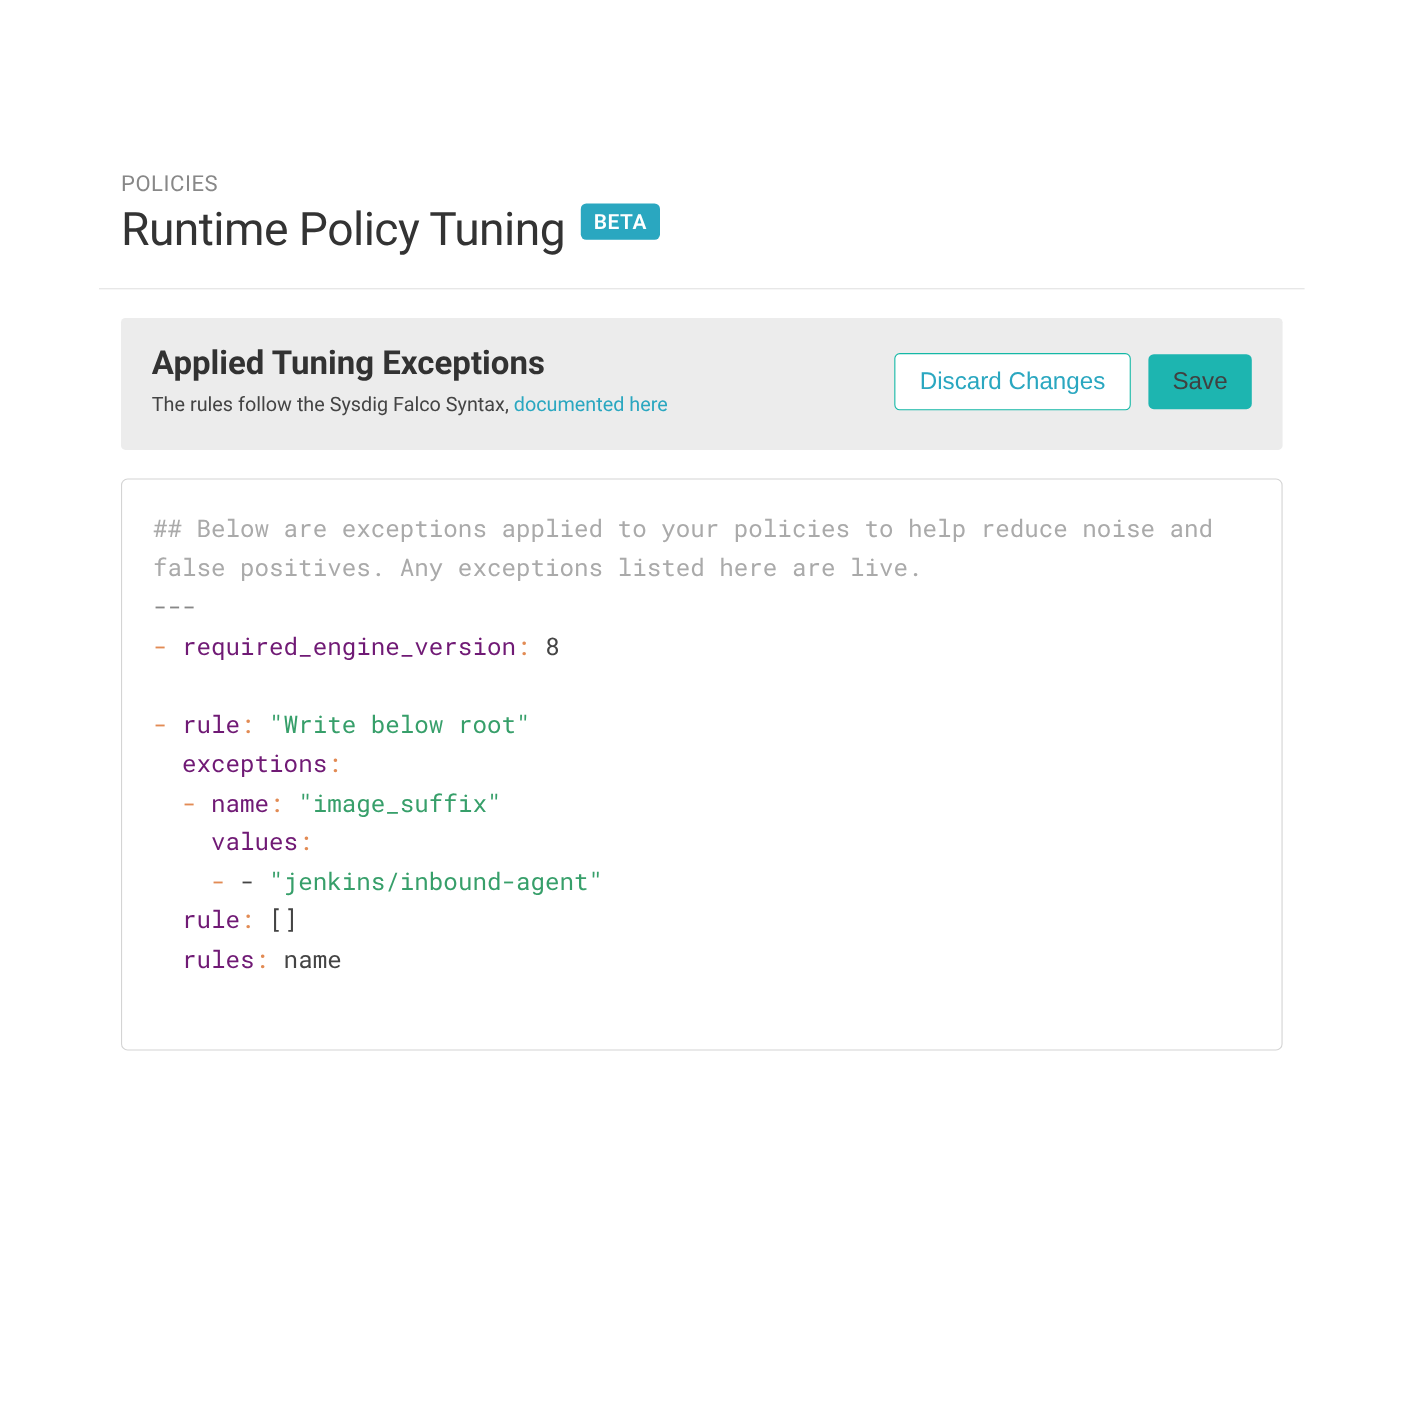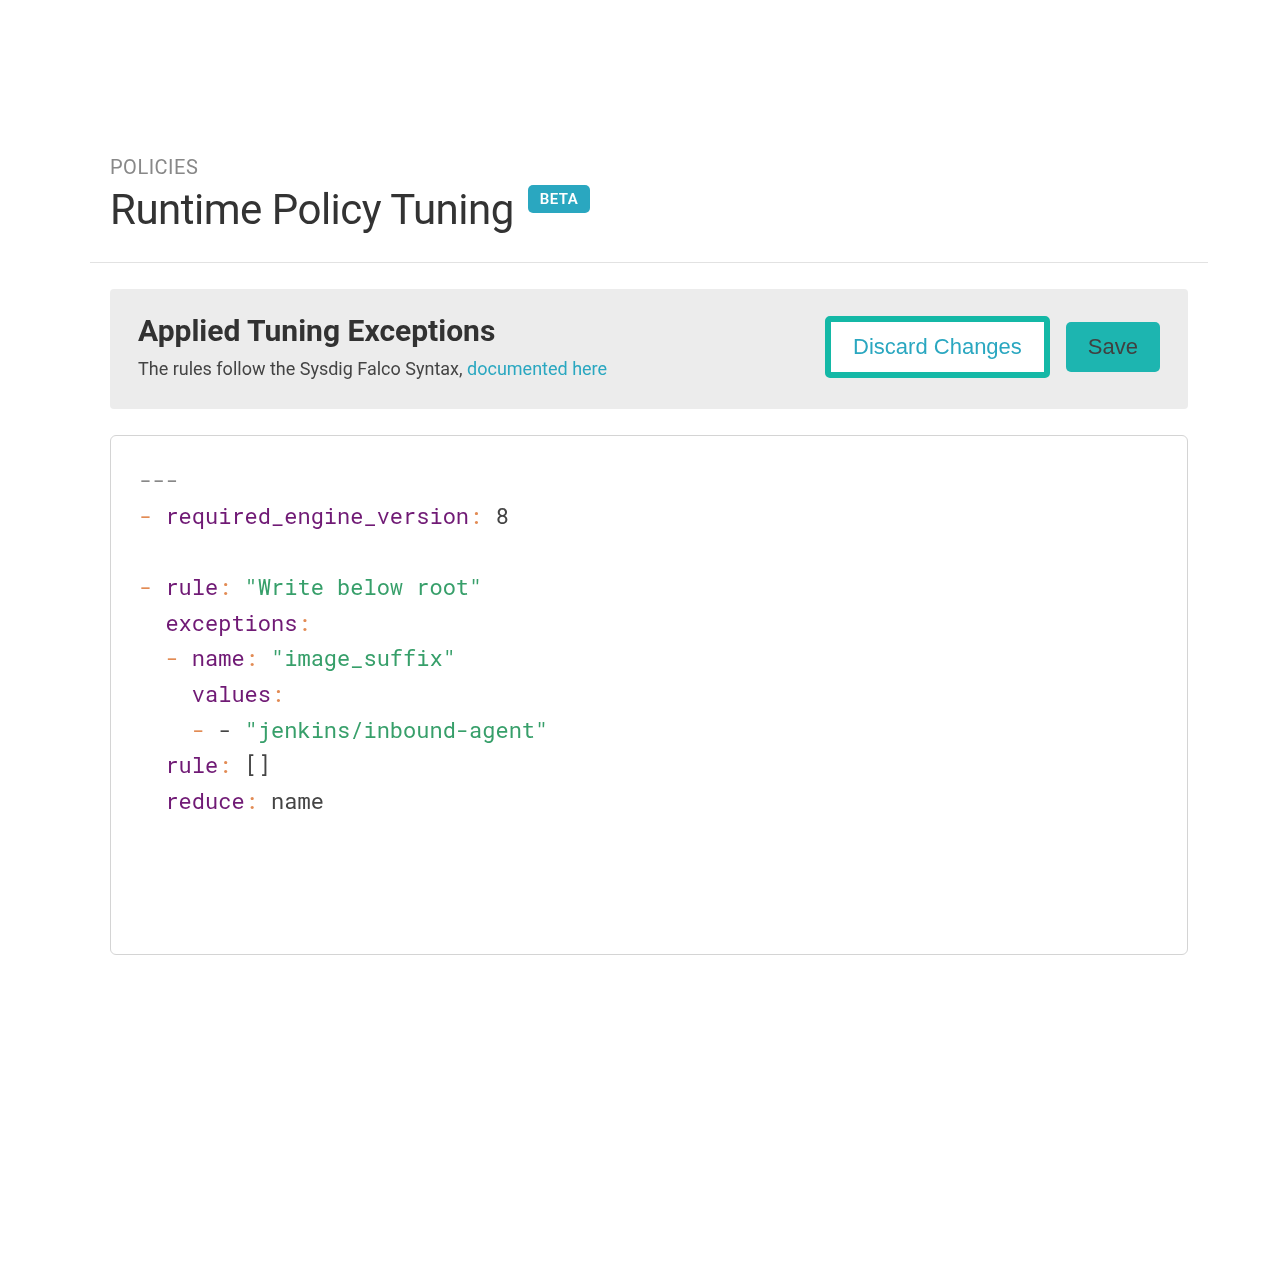--- a/index.html
+++ b/index.html
@@ -1,18 +1,18 @@
 <!DOCTYPE html>
 <html><head>
 <meta charset="utf-8">
 <style>
   * { box-sizing: border-box; margin: 0; padding: 0; }
   html, body { width: 1280px; height: 1280px; background: #fff; font-family: -apple-system, BlinkMacSystemFont, "Segoe UI", Roboto, "Helvetica Neue", Arial, sans-serif; }
   .page {
-    padding: 155px 72px 0 90px;
+    padding: 155px 94px 0 90px;
   }
   .breadcrumb {
     font-size: 20px;
     color: #888;
     letter-spacing: 0.5px;
     margin-bottom: 6px;
     margin-left: 20px;
   }
   .title-row {
     display: flex;
@@ -23,21 +23,21 @@
   }
   .page-title {
     font-size: 42px;
     font-weight: 400;
     color: #333;
     letter-spacing: -0.5px;
   }
   .beta-badge {
     background: #2aa7c0;
     color: #fff;
-    font-size: 15px;
+    font-size: 19px;
     font-weight: 600;
     padding: 5px 12px;
     border-radius: 5px;
     letter-spacing: 0.5px;
   }
   .divider {
     border: none;
     border-top: 1px solid #e2e2e2;
     margin-bottom: 26px;
   }
@@ -76,21 +76,21 @@
     font-size: 22px;
     padding: 12px 22px;
     border-radius: 5px;
     cursor: pointer;
     border: 1px solid transparent;
     font-weight: 400;
   }
   .btn-secondary {
     background: #fff;
     color: #2aa7c0;
-    border: 6px solid #14b8a6;
+    border: 1px solid #14b8a6;
   }
   .btn-primary {
     background: #1db5b0;
     color: #404040;
     border: none;
     font-weight: 500;
   }
   .code-box {
     margin: 0 20px;
     border: 1px solid #d4d4d4;
@@ -132,24 +132,25 @@
         <span>The rules follow the Sysdig Falco Syntax, </span><a href="#">documented here</a>
       </div>
     </div>
     <div class="panel-actions">
       <button class="btn btn-secondary">Discard Changes</button>
       <button class="btn btn-primary">Save</button>
     </div>
   </div>
 
   <div class="code-box">
+    <div class="line"><span class="c-comment">## Below are exceptions applied to your policies to help reduce noise and false positives. Any exceptions listed here are live.</span></div>
     <div class="line"><span class="c-docsep">---</span></div>
     <div class="line"><span class="c-dash">-</span><span class="c-key"> required_engine_version</span><span class="c-colon">:</span><span class="c-num"> 8</span></div>
     <div class="line">&nbsp;</div>
     <div class="line"><span class="c-dash">-</span><span class="c-key"> rule</span><span class="c-colon">:</span><span class="c-string"> "Write below root"</span></div>
     <div class="line"><span class="c-plain">  </span><span class="c-key">exceptions</span><span class="c-colon">:</span></div>
     <div class="line"><span class="c-plain">  </span><span class="c-dash">-</span><span class="c-key"> name</span><span class="c-colon">:</span><span class="c-string"> "image_suffix"</span></div>
     <div class="line"><span class="c-plain">    </span><span class="c-key">values</span><span class="c-colon">:</span></div>
     <div class="line"><span class="c-plain">    </span><span class="c-dash">-</span><span class="c-plain"> - </span><span class="c-string">"jenkins/inbound-agent"</span></div>
     <div class="line"><span class="c-plain">  </span><span class="c-key">rule</span><span class="c-colon">:</span><span class="c-plain"> []</span></div>
-    <div class="line"><span class="c-plain">  </span><span class="c-key">reduce</span><span class="c-colon">:</span><span class="c-plain"> name</span></div>
+    <div class="line"><span class="c-plain">  </span><span class="c-key">rules</span><span class="c-colon">:</span><span class="c-plain"> name</span></div>
   </div>
 </div>
 
 </body></html>

